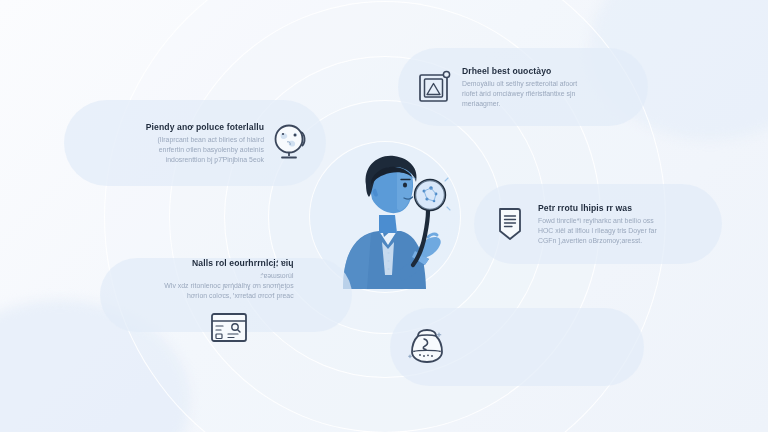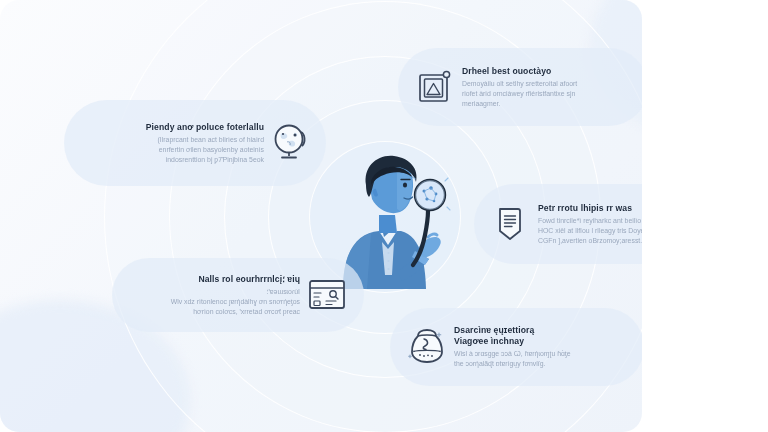--- a/index.html
+++ b/index.html
@@ -2,26 +2,25 @@
 <html><head>
 <meta charset="utf-8">
 <style>
   html, body {
     margin: 0;
     padding: 0;
     background: #ffffff;
   }
   #stage {
     position: relative;
-    width: 642px;
+    width: 768px;
     height: 432px;
     overflow: hidden;
     background: linear-gradient(135deg, #fbfcfe 0%, #f4f7fc 45%, #eef3fa 100%);
     font-family: "Liberation Sans", sans-serif;
-    border-radius: 19px;
   }
 
   
   .ring {
     position: absolute;
     border-radius: 50%;
     border: 1px solid rgba(255,255,255,0.95);
     pointer-events: none;
   }
   .ring.r1 { width: 150px; height: 150px; left: 309px; top: 141px;
@@ -93,22 +92,22 @@
     white-space: pre-line;
   }
 
   
   #node-photo   { left: 398px; top: 48px;  width: 250px; height: 78px;
                   padding: 0 16px 0 10px; }
   #node-globe   { left: 64px;  top: 100px; width: 262px; height: 86px;
                   padding: 0 8px 0 18px; flex-direction: row; }
   #node-doc     { left: 474px; top: 184px; width: 248px; height: 80px;
                   padding: 0 14px 0 10px; }
-  #node-browser { left: 112px; top: 258px; width: 252px; height: 74px;
-                  padding: 0 10px 0 16px; }
+  #node-browser { left: 100px; top: 258px; width: 252px; height: 74px;
+                  padding: 0 10px 0 16px; flex-direction: column; }
   #node-jar     { left: 390px; top: 308px; width: 254px; height: 78px;
                   padding: 0 14px 0 10px; }
 
   
   .node.flip .copy { text-align: right; }
 
   svg { display: block; overflow: visible; }
 </style>
 </head>
 <body>
@@ -303,21 +302,15 @@
         </g>
 
         <g stroke="#8aa3c0" stroke-width="1.1" stroke-linecap="round">
           <line x1="33" y1="7" x2="33" y2="10.5"></line>
           <line x1="31.2" y1="8.7" x2="34.8" y2="8.7"></line>
           <line x1="4" y1="29" x2="4" y2="31.6"></line>
           <line x1="2.7" y1="30.3" x2="5.3" y2="30.3"></line>
         </g>
       </svg>
     </div>
-    <div class="copy">
-      <div class="ttl">Dsarcìnɐ ęųɪettiorą
-Viagơee ìnchnay</div>
-      <div class="sub">Wisl à ɔrɑsgge ɔɔȧ Ꞷ, ɦɐrήɩoɱʈu ɦɑ̀ƫe
-the ɔorήalãɖt ɒtɐrìgųy fơnviïg.</div>
-    </div>
   </div>
 
 </div>
 
 </body></html>

